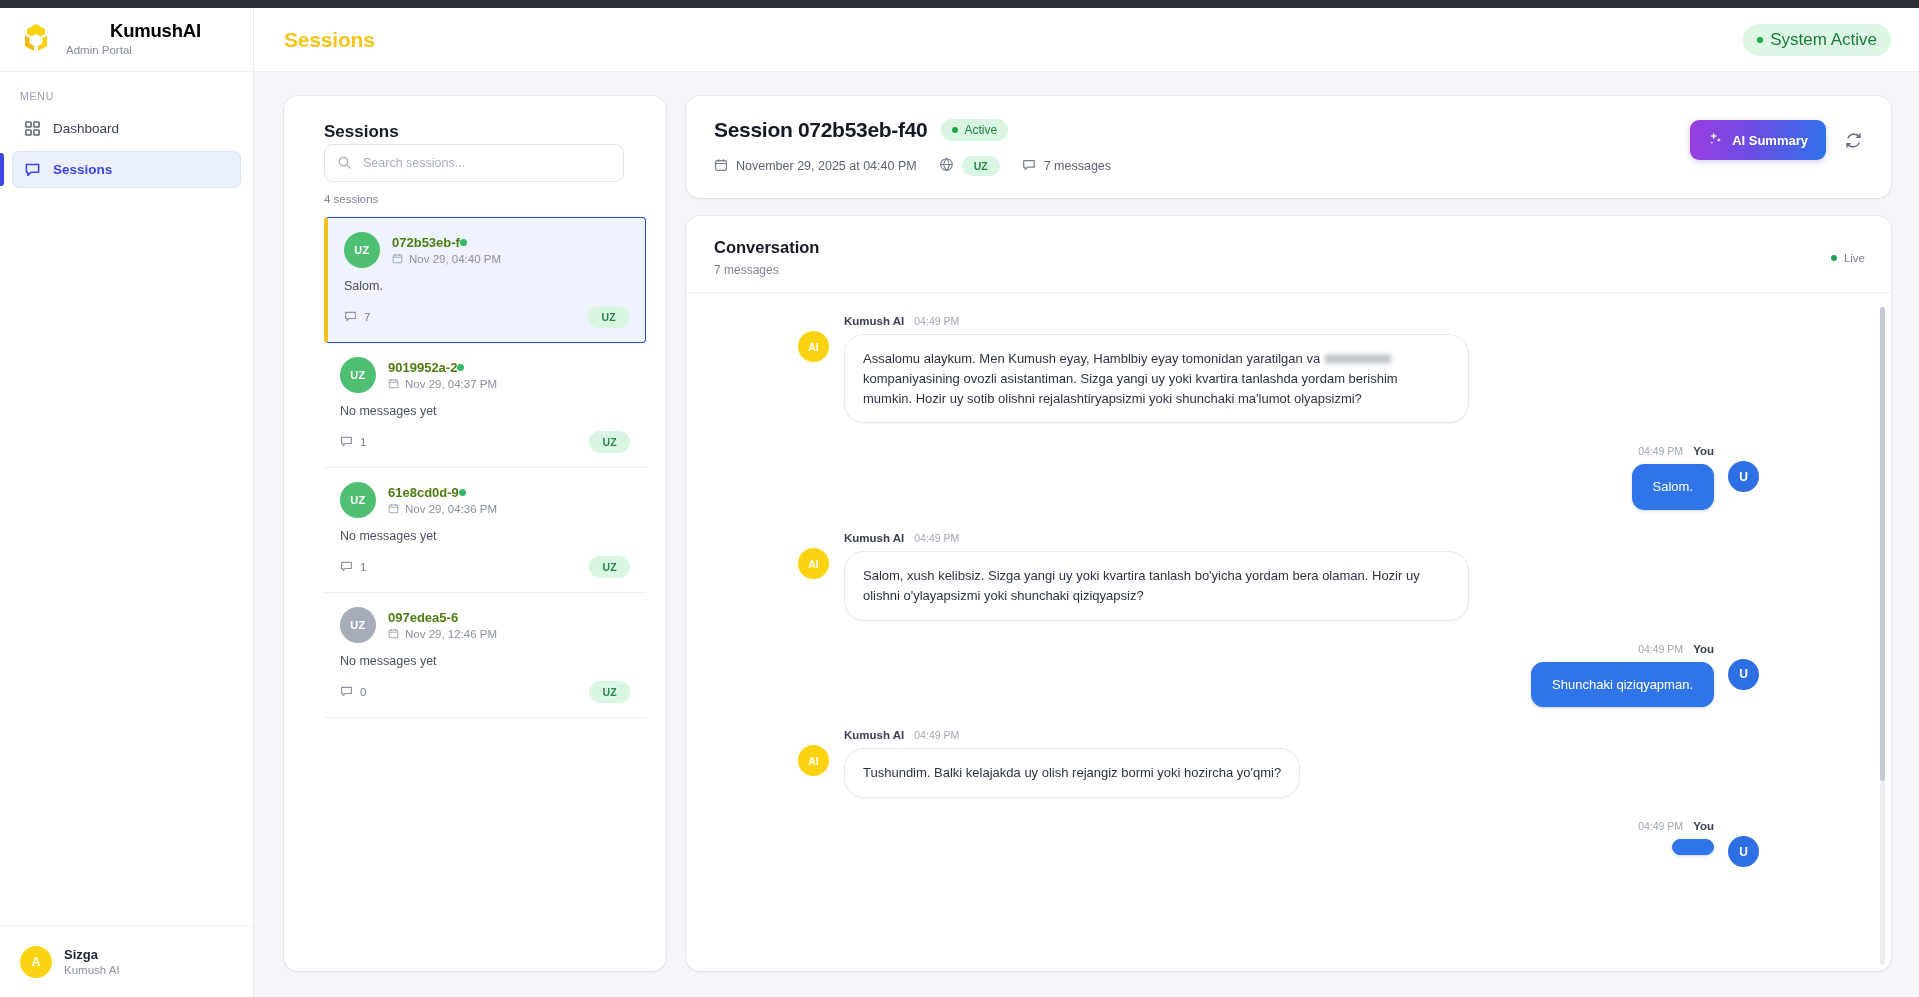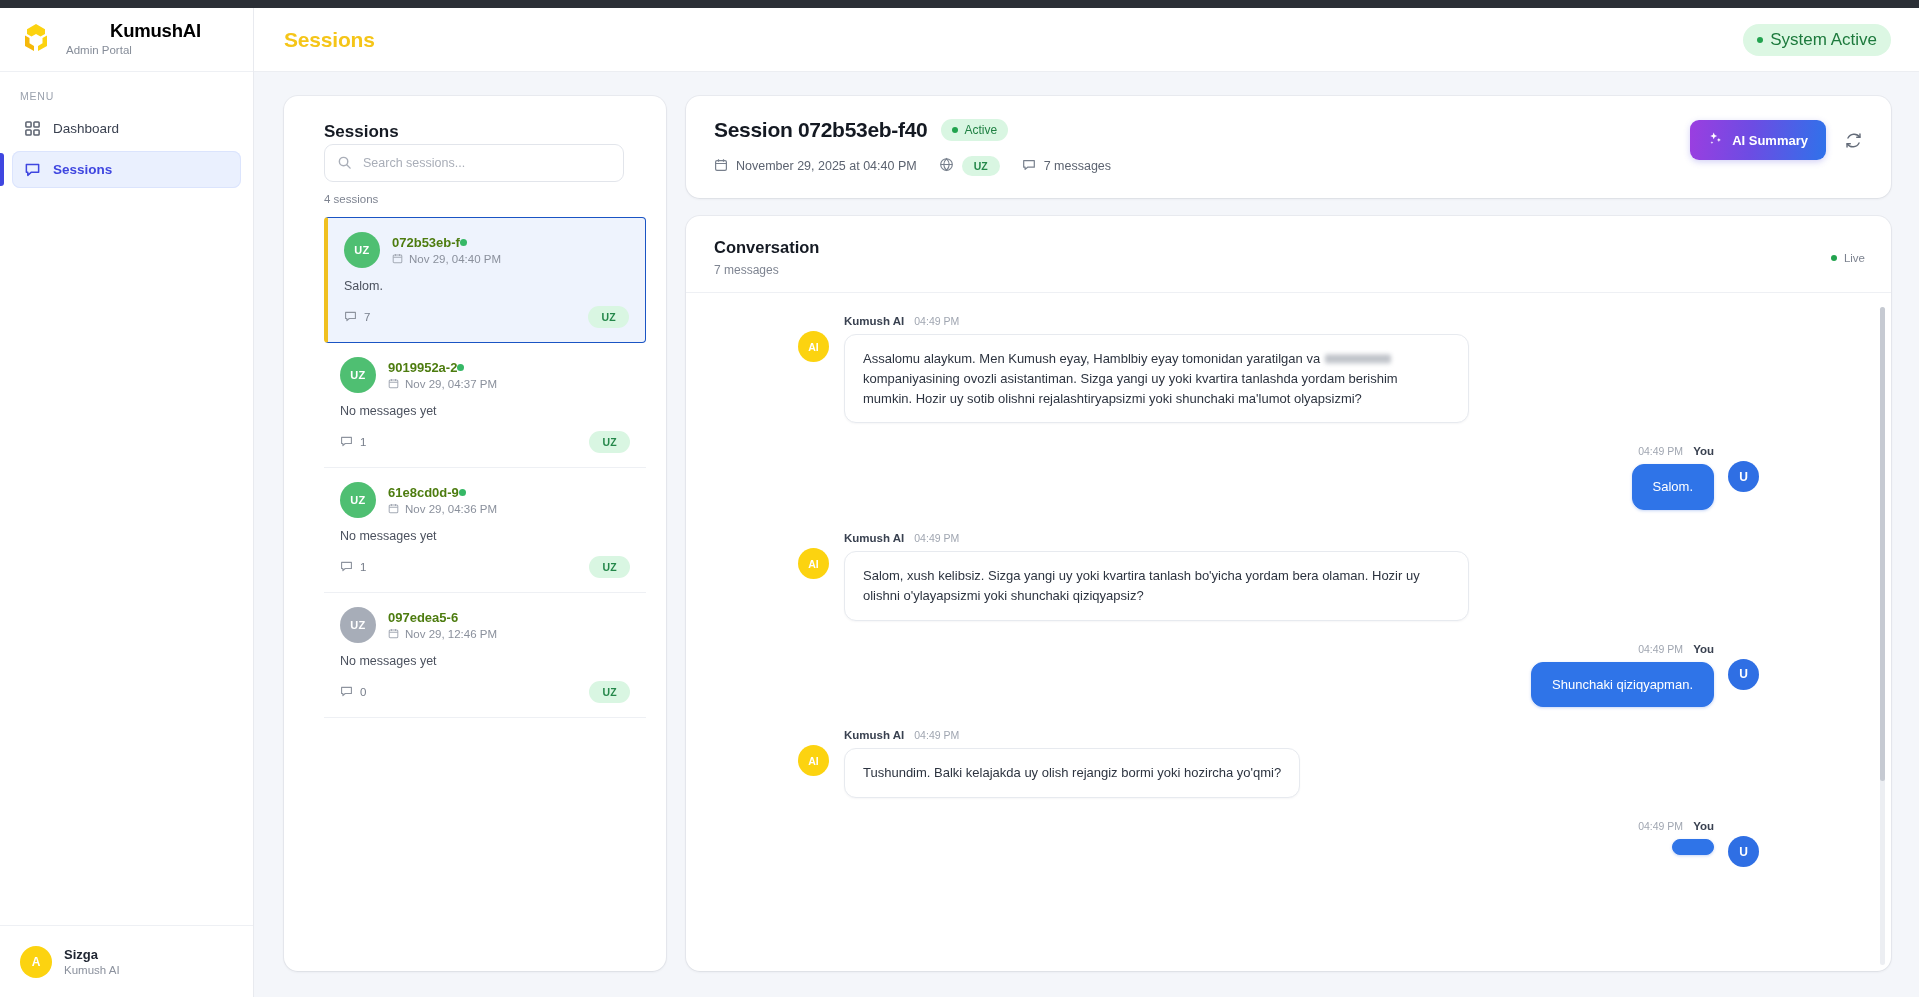--- a/index.html
+++ b/index.html
@@ -199,21 +199,21 @@
     color: #fff; font-size: 12px; font-weight: 700;
     display: flex; align-items: center; justify-content: center; flex: none;
     margin: 16px 98px 0 14px;
   }
   .bubble-col { display: flex; flex-direction: column; min-width: 0; }
   .bubble-col.user { align-items: flex-end; }
   .name-line { display: flex; align-items: center; gap: 10px; margin-bottom: 7px; }
   .who { font-size: 11.5px; font-weight: 700; color: #394150; }
   .tstamp { font-size: 10.5px; color: #a0a6b1; }
   .bubble {
-    background: #fff; border: 1px solid #e7eaef; border-radius: 12px;
+    background: #fff; border: 1px solid #e7eaef; border-radius: 20px;
     padding: 14px 18px; font-size: 13px; line-height: 1.52; color: #2d3440;
     max-width: 625px; box-shadow: 0 1px 2px rgba(20,28,45,.04);
   }
   .bubble.me {
     background: #2f74e8; border-color: #2f74e8; color: #fff;
     border-radius: 12px; padding: 12px 20px; box-shadow: 0 1px 3px rgba(30,90,220,.25);
   }
   .redacted {
     display: inline-block; width: 66px; height: 10px; vertical-align: -1px;
     background: linear-gradient(#cfd2d7, #b9bdc4 50%, #d9dbdf);

